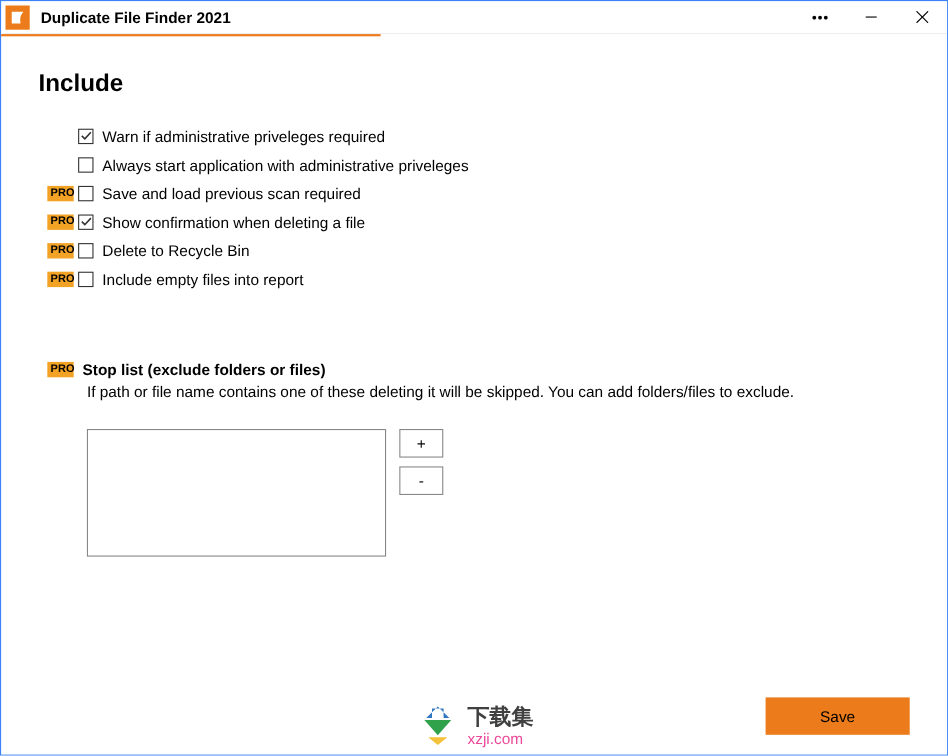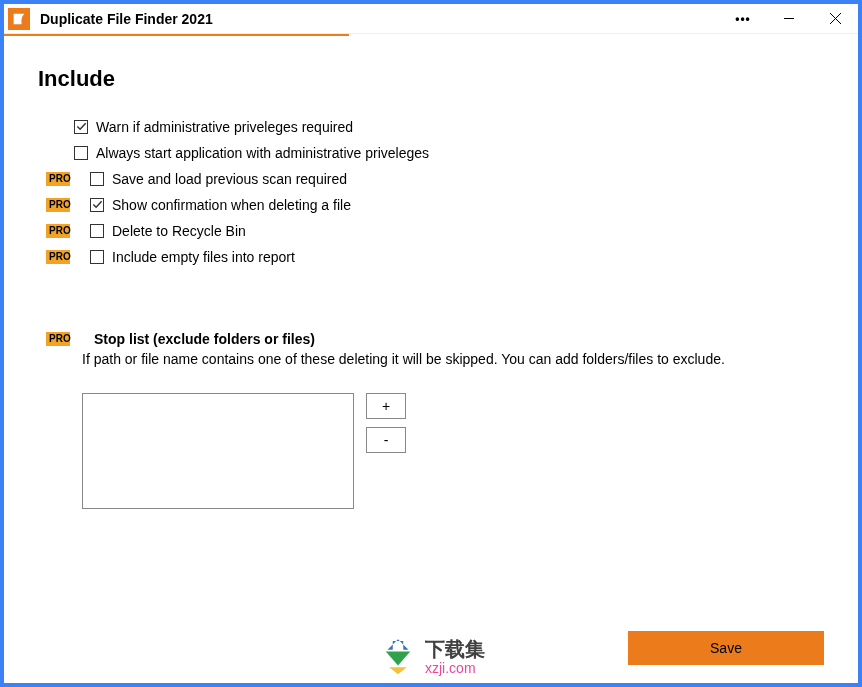--- a/index.html
+++ b/index.html
@@ -10,21 +10,21 @@
       font-size: 14px;
       color: #000;
       background: #fff;
       width: 862px;
       height: 687px;
       overflow: hidden;
     }
     .window {
       width: 862px;
       height: 687px;
-      border: 4px solid #3b82f6;
+      border: 1px solid #3b82f6;
       background: #fff;
       display: flex;
       flex-direction: column;
       position: relative;
       justify-content: flex-end;
     }
     .titlebar {
       height: 30px;
       display: flex;
       align-items: center;
@@ -90,21 +90,21 @@
       margin-bottom: 1px;
     }
     .pro-badge {
       background: #f2a326;
       color: #000;
       font-size: 10px;
       font-weight: bold;
       padding: 1px 3px;
       width: 24px;
       text-align: center;
-      margin-right: 20px;
+      margin-right: 4px;
       line-height: 12px;
     }
     .pro-spacer {
       width: 28px;
       display: inline-block;
     }
     .checkbox {
       width: 14px;
       height: 14px;
       border: 1px solid #333;
@@ -174,21 +174,21 @@
       cursor: pointer;
     }
     .footer {
       position: absolute;
       bottom: 18px;
       right: 34px;
     }
     .save-btn {
       background: #ec7c1b;
       color: #000;
-      width: 196px;
+      width: 131px;
       height: 34px;
       border: none;
       font-size: 14px;
       cursor: pointer;
       display: flex;
       align-items: center;
       justify-content: center;
     }
     .watermark {
       position: absolute;

